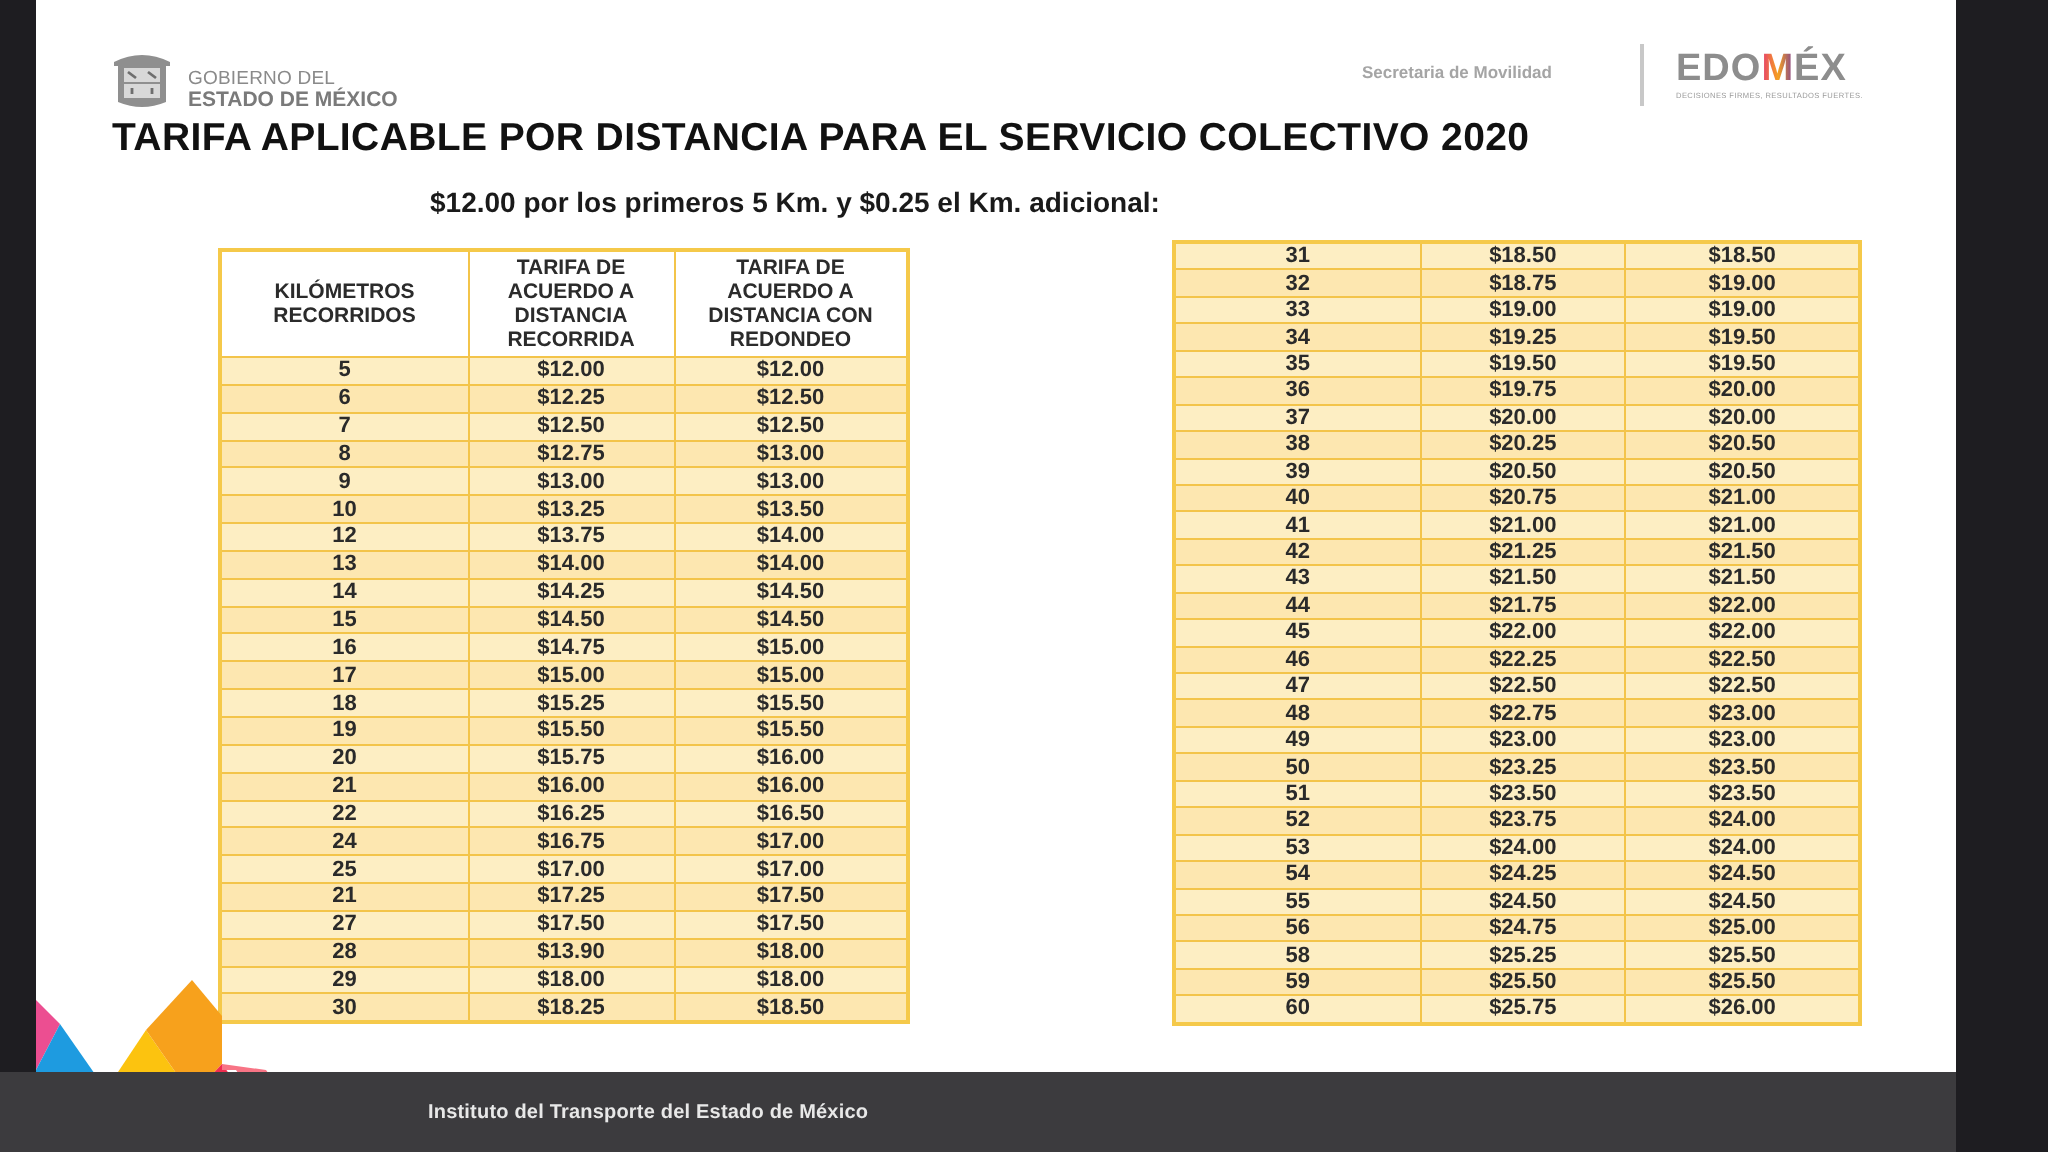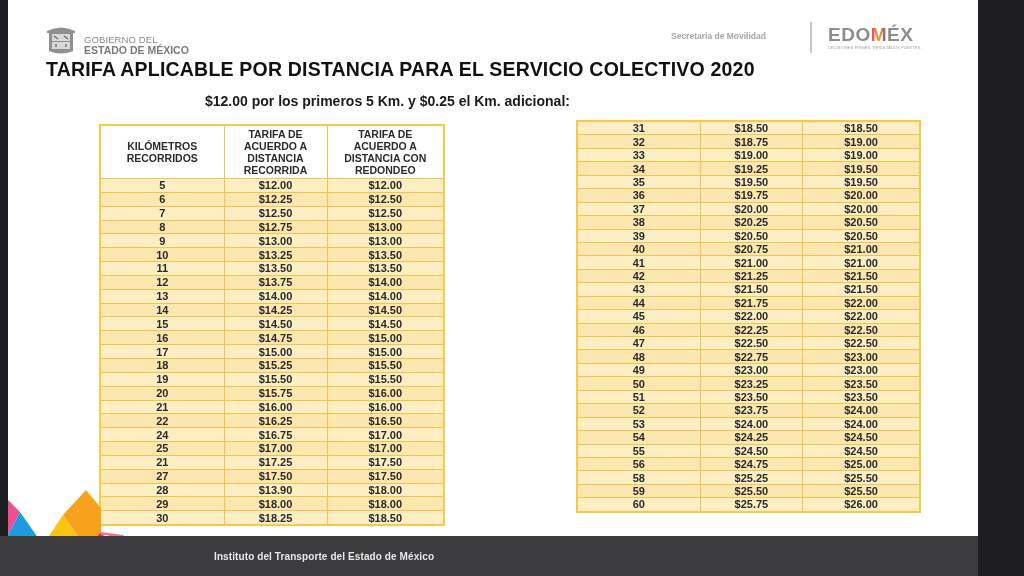--- a/index.html
+++ b/index.html
@@ -2,21 +2,21 @@
 <html><head>
 <meta charset="utf-8">
 <style>
   html, body { margin: 0; padding: 0; }
   body {
     width: 1024px; height: 576px; overflow: hidden; position: relative;
     background: #1e1d21;
     font-family: "Liberation Sans", sans-serif;
   }
   .slide {
-    position: absolute; left: 8px; top: 0; width: 970px; height: 576px;
+    position: absolute; left: 18px; top: 0; width: 970px; height: 576px;
     background: #ffffff; overflow: hidden;
   }
   .right-panel {
     position: absolute; left: 978px; top: 0; width: 46px; height: 576px; background: #1e1d21;
   }
   .footer {
     position: absolute; left: 0; top: 536px; width: 978px; height: 40px;
     background: #3c3b3e;
   }
   .footer-text {
@@ -138,25 +138,20 @@
           <td>9</td>
           <td>$13.00</td>
           <td>$13.00</td>
         </tr>
         <tr>
           <td>10</td>
           <td>$13.25</td>
           <td>$13.50</td>
         </tr>
         <tr>
-          <td>11</td>
-          <td>$13.50</td>
-          <td>$13.50</td>
-        </tr>
-        <tr>
           <td>12</td>
           <td>$13.75</td>
           <td>$14.00</td>
         </tr>
         <tr>
           <td>13</td>
           <td>$14.00</td>
           <td>$14.00</td>
         </tr>
         <tr>

